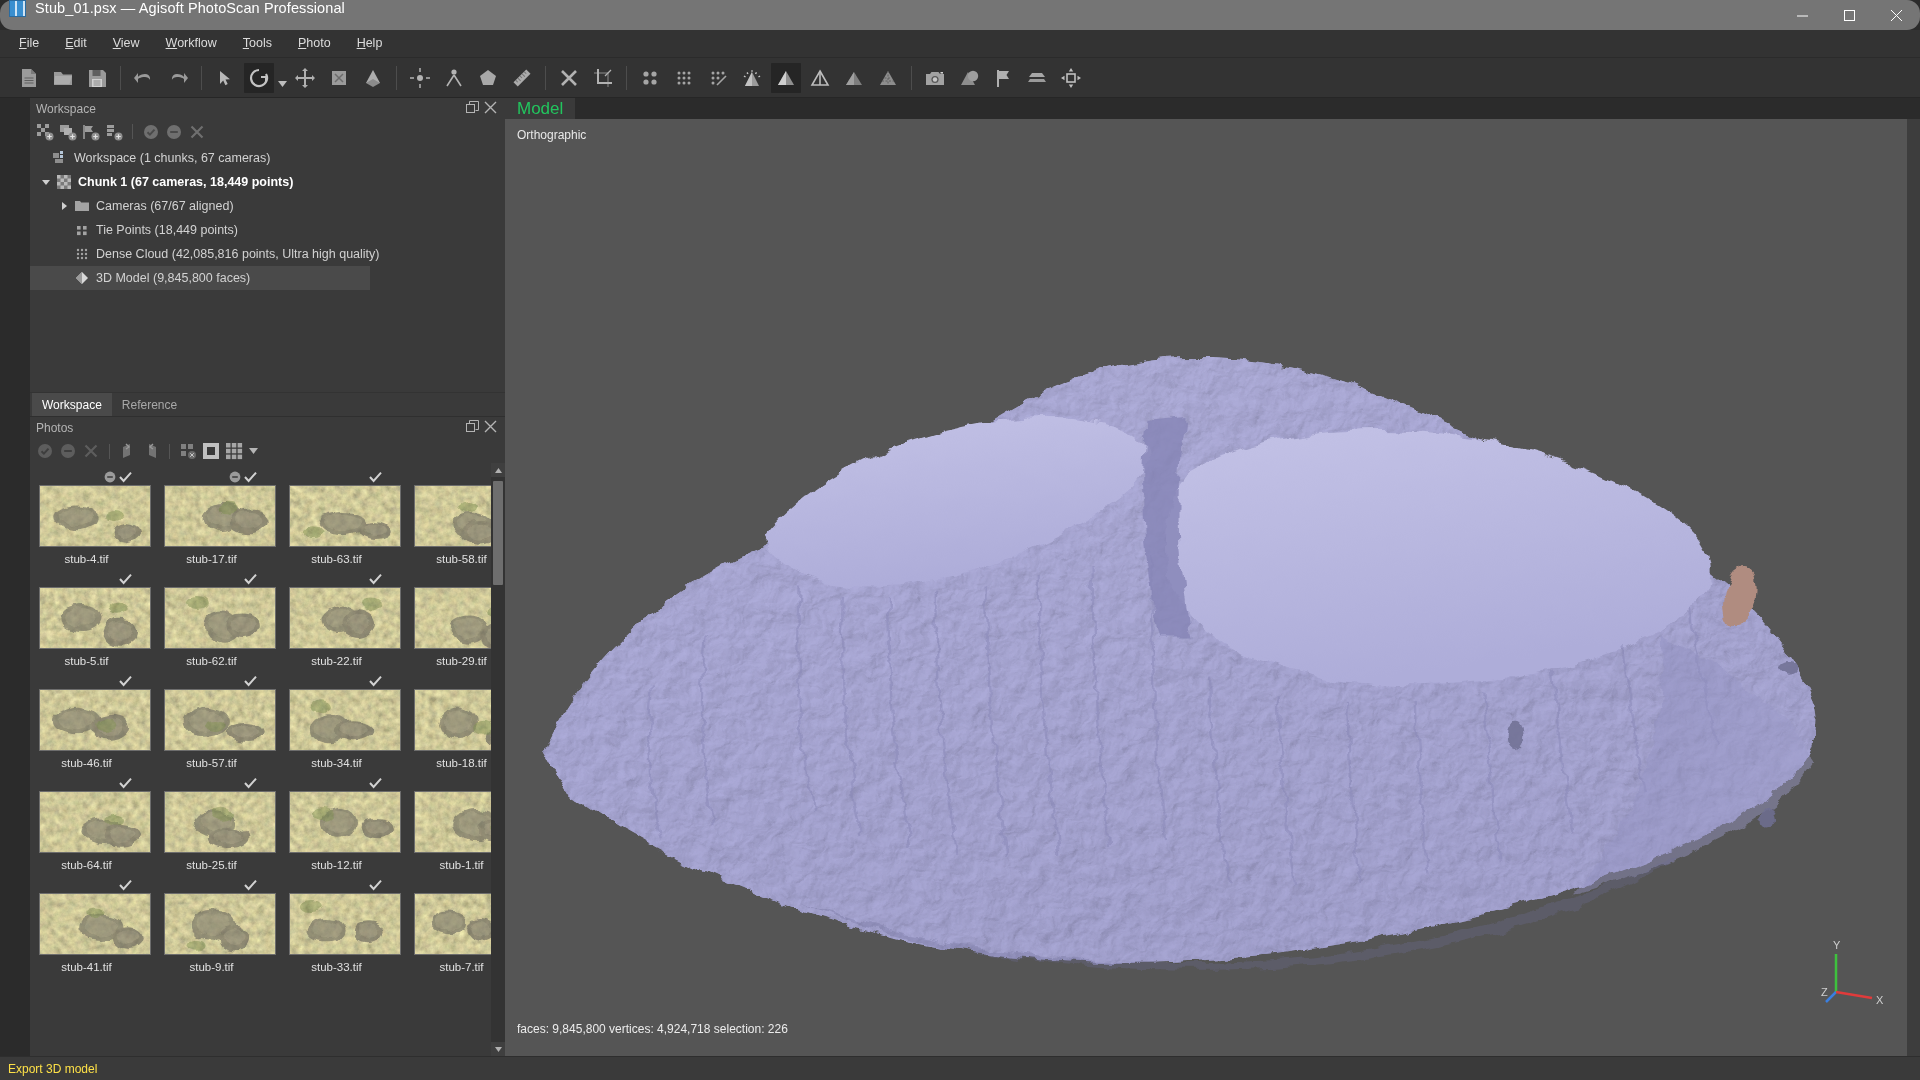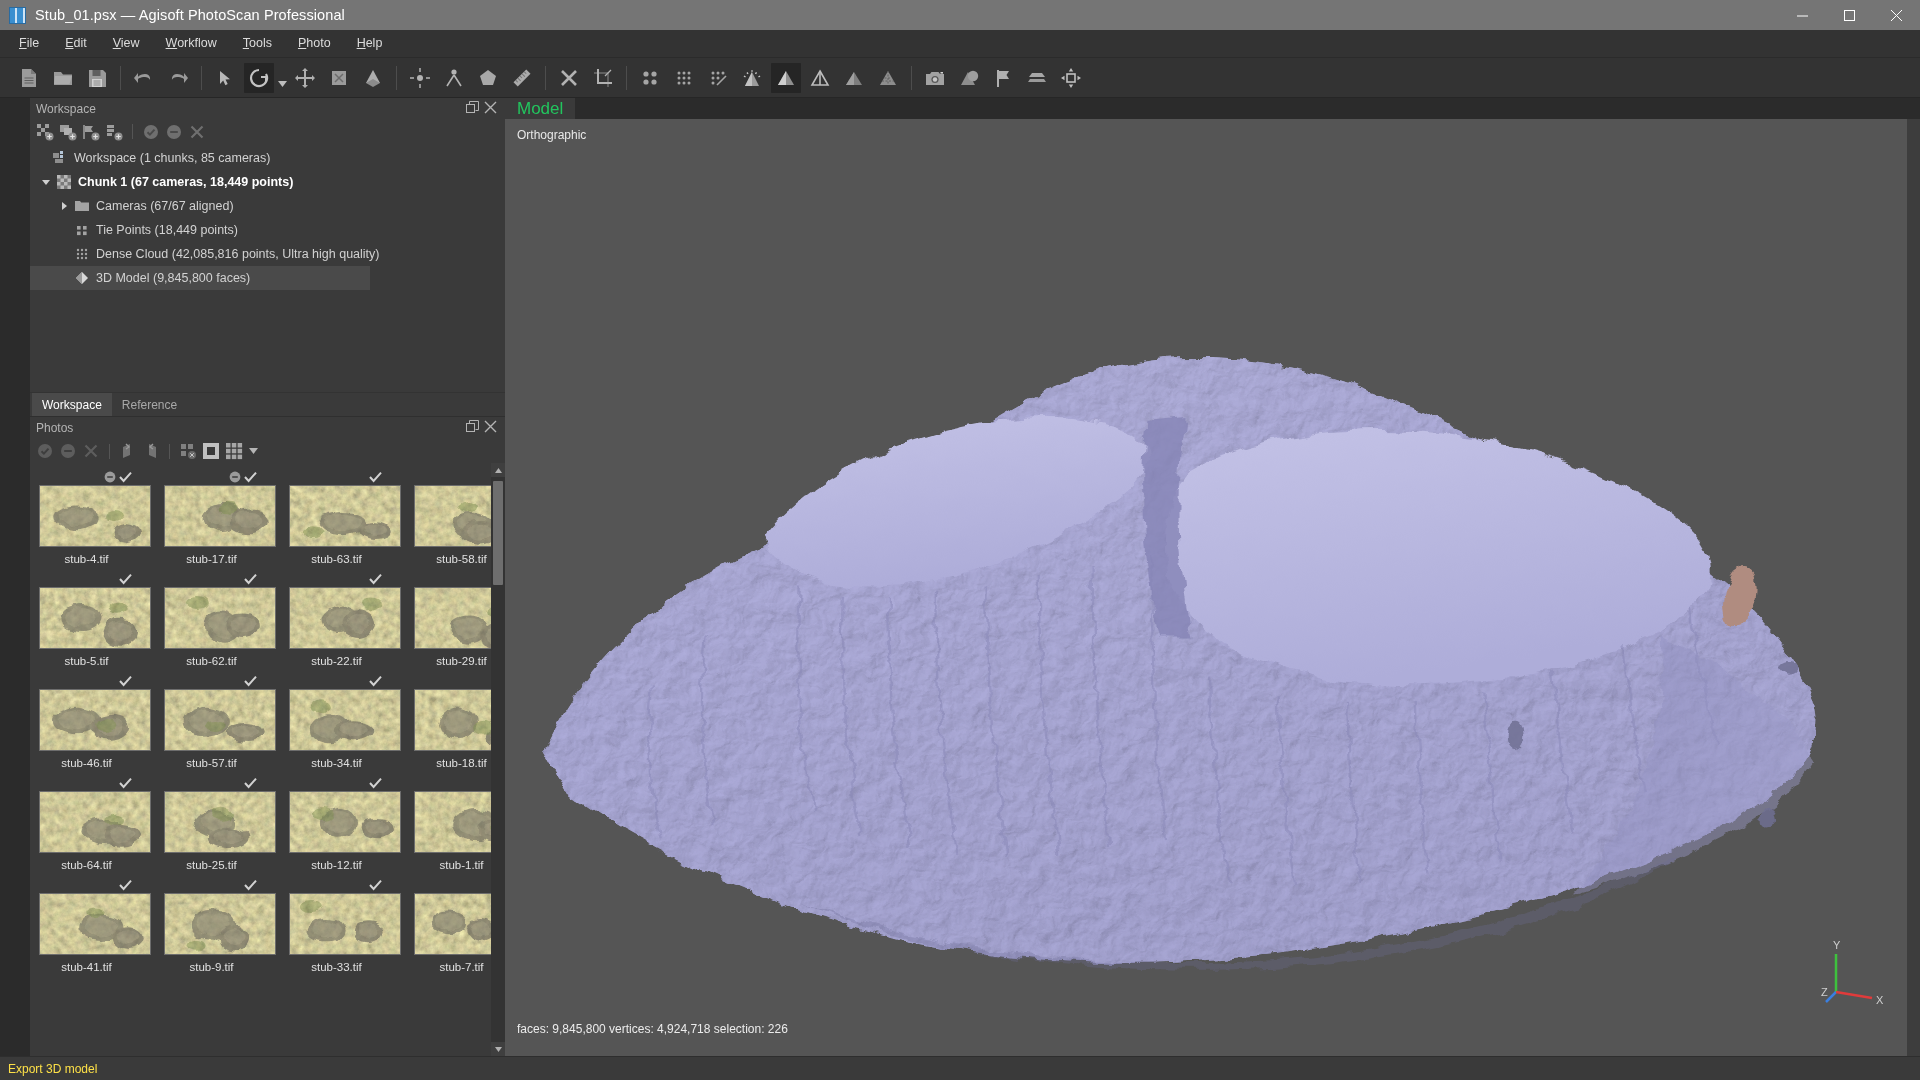--- a/index.html
+++ b/index.html
@@ -7,22 +7,22 @@
     width: 1920px; height: 1080px;
     background: #2b2b2b;
     font-family: "Liberation Sans", sans-serif;
     overflow: hidden;
     -webkit-font-smoothing: antialiased;
   }
   #app { position: relative; width: 1920px; height: 1080px; display: flex; flex-direction: column; }
 
   
   .titlebar {
-    height: 30px; background: #757575; display: flex; align-items: center;
-    flex: 0 0 30px; color: #fff; font-size: 14.5px; position: relative;
+    height: 30px; background: #757575; display: flex; 
+    flex: 0 0 30px; color: #fff; font-size: 14.5px; position: relative; border-radius: 13px;
   }
   .titlebar .tb-icon {
     width: 17px; height: 17px; margin-left: 9px; margin-right: 9px;
     background: linear-gradient(90deg,#3a8fd0 0 34%, #cfe4f5 34% 50%, #3a8fd0 50% 84%, #cfe4f5 84% 100%);
     border: 1px solid #2a6ba0; position: relative; flex: 0 0 17px;
   }
   .titlebar .tb-title { white-space: nowrap; letter-spacing: .1px; }
   .win-buttons { position: absolute; right: 0; top: 0; height: 30px; display: flex; }
   .win-btn {
     width: 47px; height: 30px; display: flex; align-items: center; justify-content: center;
@@ -489,21 +489,21 @@
         <div class="tree-row">
           <div class="tw-arrow"></div>
           <div class="tw-icon">
             <svg width="14" height="14" viewBox="0 0 14 14">
                 <rect x="0" y="2" width="6" height="5" fill="#8e8e8e"></rect>
                 <rect x="7" y="0" width="3" height="3" fill="#b5c6d8"></rect>
                 <rect x="7" y="4" width="3" height="3" fill="#b5c6d8"></rect>
                 <rect x="2" y="8" width="8" height="4" fill="#8e8e8e"></rect>
               </svg>
           </div>
-          <div class="tw-label">Workspace (1 chunks, 85 cameras)</div>
+          <div class="tw-label">Workspace (1 chunks, 67 cameras)</div>
         </div>
 
         <div class="tree-row bold" style="padding-left:8px">
           <div class="tw-arrow">
             <svg width="9" height="9" viewBox="0 0 9 9">
                 <path d="M0 2h8L4 7z" fill="#cfcfcf"></path>
               </svg>
           </div>
           <div class="tw-icon">
             <svg width="14" height="14" viewBox="0 0 14 14">

